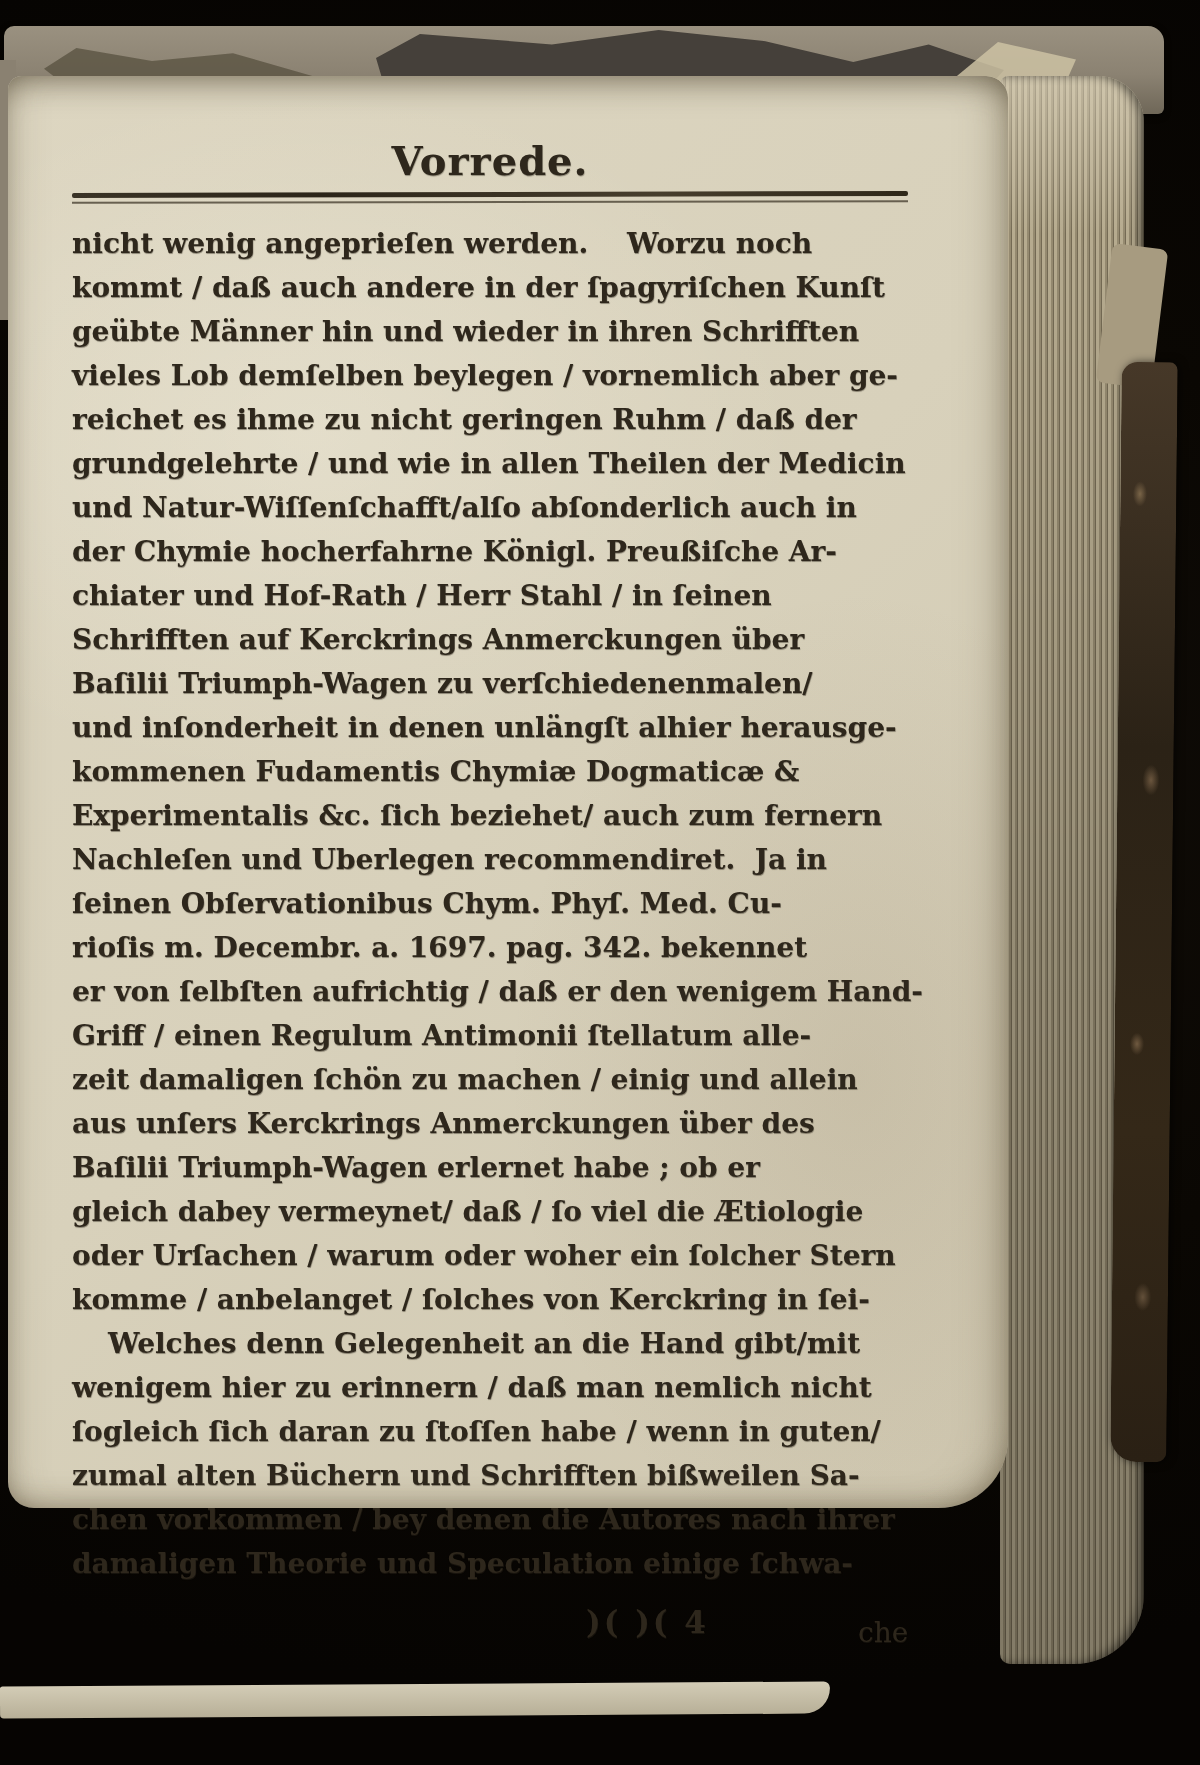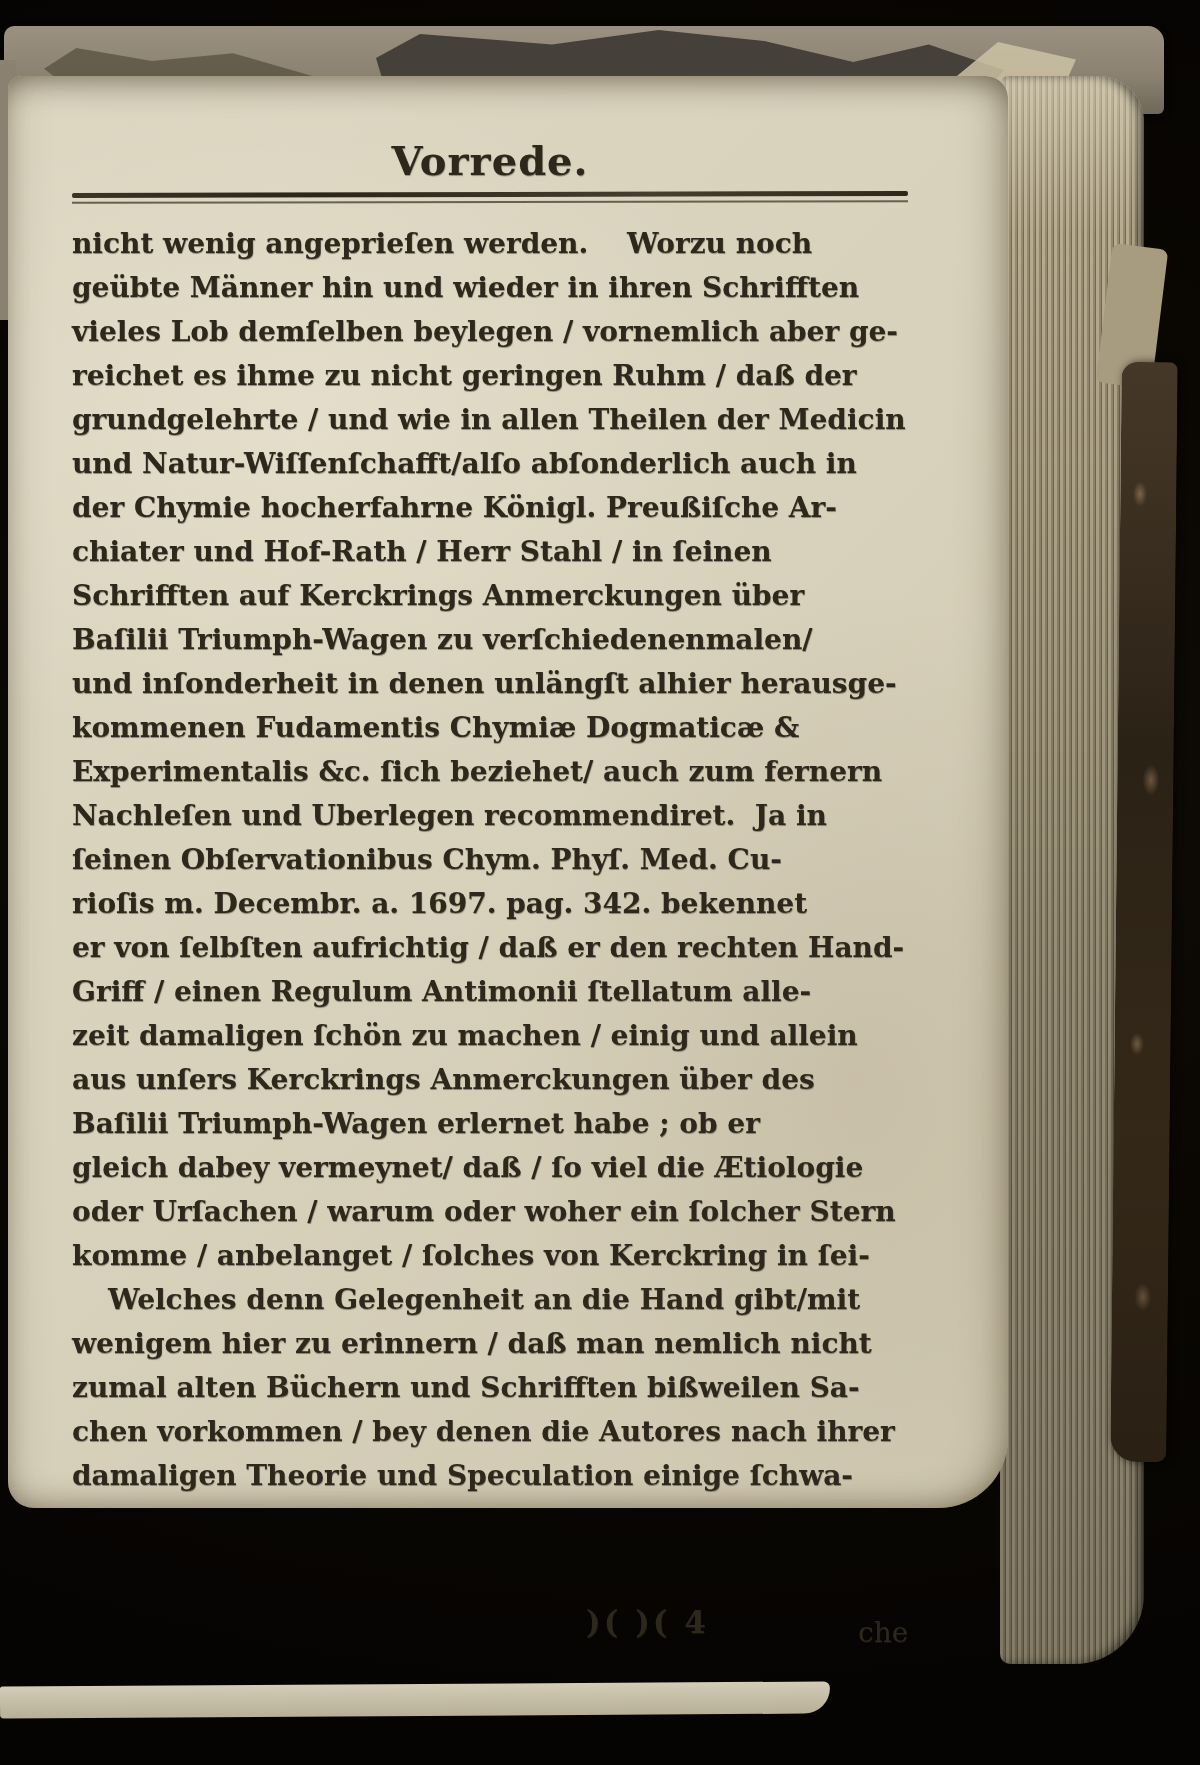--- a/index.html
+++ b/index.html
@@ -83,45 +83,47 @@
   <div class="cover-top-wedge"></div>
   <div class="cover-edge"></div>
 
   <div class="page">
     <div class="text-area">
       <div class="header">Vorrede.</div>
       <div class="rule rule-thick"></div>
       <div class="rule rule-thin"></div>
       <div class="text-block">
           <div class="text-line">nicht wenig angeprieſen werden.    Worzu noch</div>
+          <div class="text-line">kommt / daß auch andere in der ſpagyriſchen Kunſt</div>
           <div class="text-line">geübte Männer hin und wieder in ihren Schrifften</div>
           <div class="text-line">vieles Lob demſelben beylegen / vornemlich aber ge-</div>
           <div class="text-line">reichet es ihme zu nicht geringen Ruhm / daß der</div>
           <div class="text-line">grundgelehrte / und wie in allen Theilen der Medicin</div>
           <div class="text-line">und Natur-Wiſſenſchafft/alſo abſonderlich auch in</div>
           <div class="text-line">der Chymie hocherfahrne Königl. Preußiſche Ar-</div>
           <div class="text-line">chiater und Hof-Rath / Herr Stahl / in ſeinen</div>
           <div class="text-line">Schrifften auf Kerckrings Anmerckungen über</div>
           <div class="text-line">Baſilii Triumph-Wagen zu verſchiedenenmalen/</div>
           <div class="text-line">und inſonderheit in denen unlängſt alhier herausge-</div>
           <div class="text-line">kommenen Fudamentis Chymiæ Dogmaticæ &amp;</div>
           <div class="text-line">Experimentalis &amp;c. ſich beziehet/ auch zum fernern</div>
           <div class="text-line">Nachleſen und Uberlegen recommendiret.  Ja in</div>
           <div class="text-line">ſeinen Obſervationibus Chym. Phyſ. Med. Cu-</div>
           <div class="text-line">rioſis m. Decembr. a. 1697. pag. 342. bekennet</div>
-          <div class="text-line">er von ſelbſten aufrichtig / daß er den rechten Hand-</div>
+          <div class="text-line">er von ſelbſten aufrichtig / daß er den wenigem Hand-</div>
           <div class="text-line">Griff / einen Regulum Antimonii ſtellatum alle-</div>
           <div class="text-line">zeit damaligen ſchön zu machen / einig und allein</div>
           <div class="text-line">aus unſers Kerckrings Anmerckungen über des</div>
           <div class="text-line">Baſilii Triumph-Wagen erlernet habe ; ob er</div>
           <div class="text-line">gleich dabey vermeynet/ daß / ſo viel die Ætiologie</div>
           <div class="text-line">oder Urſachen / warum oder woher ein ſolcher Stern</div>
           <div class="text-line">komme / anbelanget / ſolches von Kerckring in ſei-</div>
           <div class="text-line indent">Welches denn Gelegenheit an die Hand gibt/mit</div>
           <div class="text-line">wenigem hier zu erinnern / daß man nemlich nicht</div>
+          <div class="text-line">ſogleich ſich daran zu ſtoſſen habe / wenn in guten/</div>
           <div class="text-line">zumal alten Büchern und Schrifften bißweilen Sa-</div>
           <div class="text-line">chen vorkommen / bey denen die Autores nach ihrer</div>
           <div class="text-line">damaligen Theorie und Speculation einige ſchwa-</div>
         </div>
     </div>
     <div class="signature">)( )( 4</div>
     <div class="catchword">che</div>
   </div>
 </div>
 

